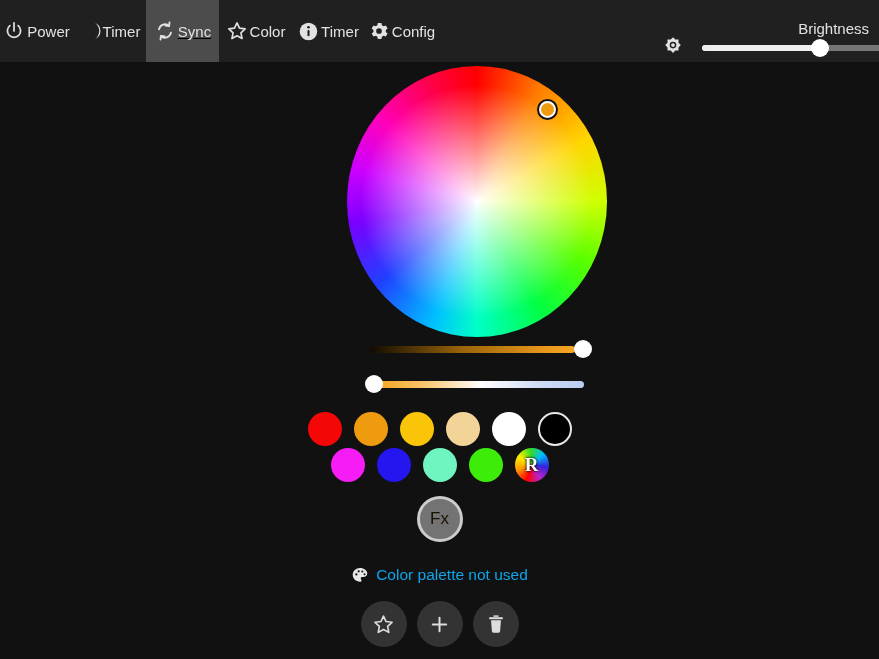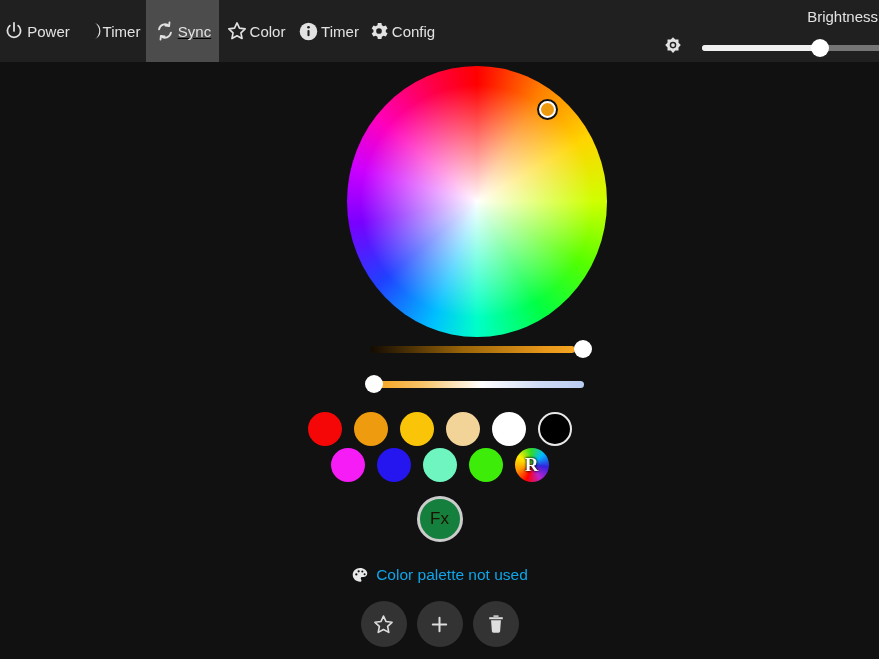--- a/index.html
+++ b/index.html
@@ -64,26 +64,26 @@
   .brightness-wrap {
     position: absolute;
     right: 0;
     top: 0;
     width: 240px;
     height: 62px;
   }
   .brightness-label {
     position: absolute;
     right: 0px;
-    top: 8px;
+    top: 20px;
     font-size: 15px;
     color: #e2e2e2;
     text-align: right;
     width: 240px;
-    padding-right: 1px;
+    padding-right: 10px;
     box-sizing: border-box;
   }
   .brightness-row {
     position: absolute;
     left: 22px;
     top: 36px;
     display: flex;
     align-items: center;
   }
   .sun-icon {
@@ -439,21 +439,21 @@
     <div class="swatch-row row2">
       <div class="swatch" style="background: rgb(245, 28, 245);"></div>
       <div class="swatch" style="background: rgb(37, 22, 240);"></div>
       <div class="swatch" style="background: rgb(110, 245, 192);"></div>
       <div class="swatch" style="background: rgb(61, 237, 9);"></div>
       <div class="swatch rainbow">R</div>
     </div>
   </div>
 
   <div class="fx-wrap">
-    <div class="fx-button" style="background: #15803d; border-color: rgb(204, 204, 204);">Fx</div>
+    <div class="fx-button" style="background: #737373; border-color: rgb(204, 204, 204);">Fx</div>
   </div>
 
   <div class="palette-note">
     <span>
       <svg class="palette-icon" viewBox="0 0 24 24" fill="currentColor">
         <path d="M12 2.6 C6.5 2.6 2.3 6.6 2.3 11.8 c0 5.1 4.2 9.2 9.7 9.2 c1.3 0 2 -0.8 2 -1.8 c0 -0.5 -0.2 -0.9 -0.5 -1.3 c-0.3 -0.4 -0.5 -0.8 -0.5 -1.3 c0 -1 0.8 -1.8 1.9 -1.8 h1.6 c3 0 5.2 -2.1 5.2 -5 C21.7 6.2 17.5 2.6 12 2.6 Z"></path>
         <circle cx="7.1" cy="11.3" r="1.5" fill="#111111"></circle>
         <circle cx="10.2" cy="7.1" r="1.5" fill="#111111"></circle>
         <circle cx="15.1" cy="7.3" r="1.4" fill="#111111"></circle>
         <circle cx="18.1" cy="11.1" r="1.3" fill="#111111"></circle>

